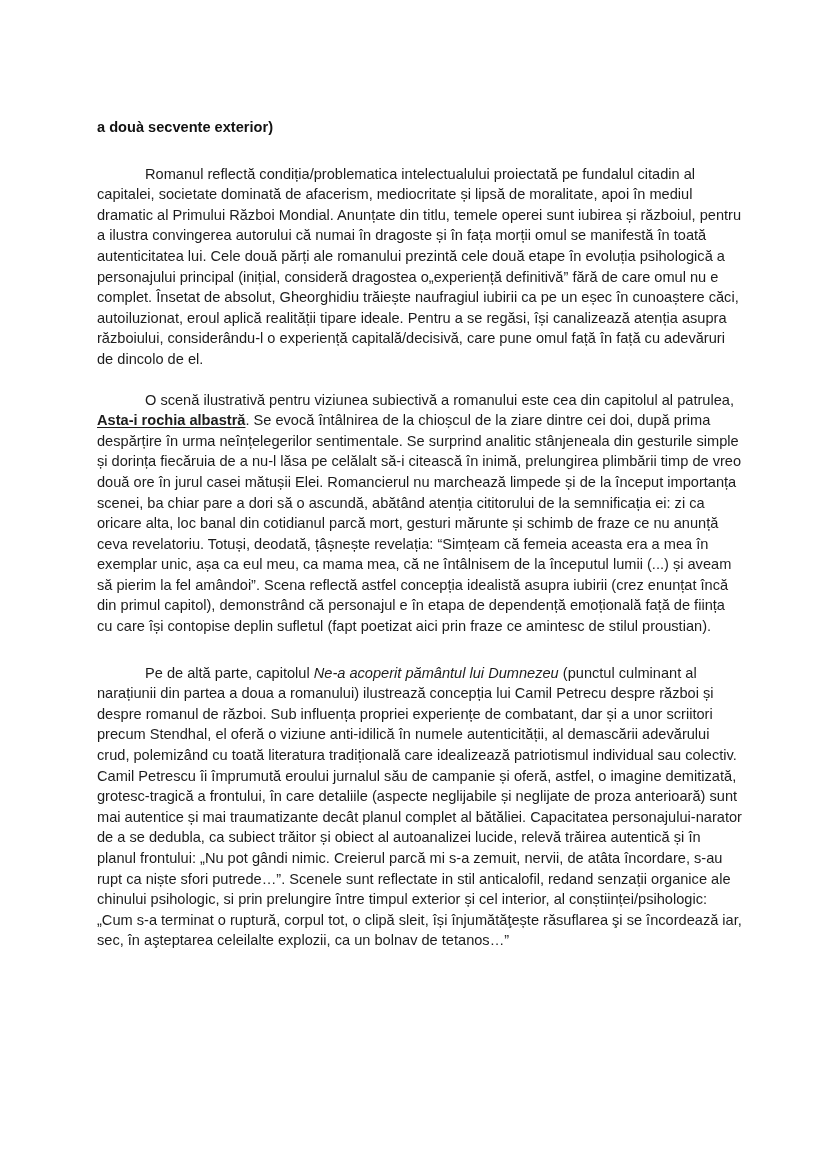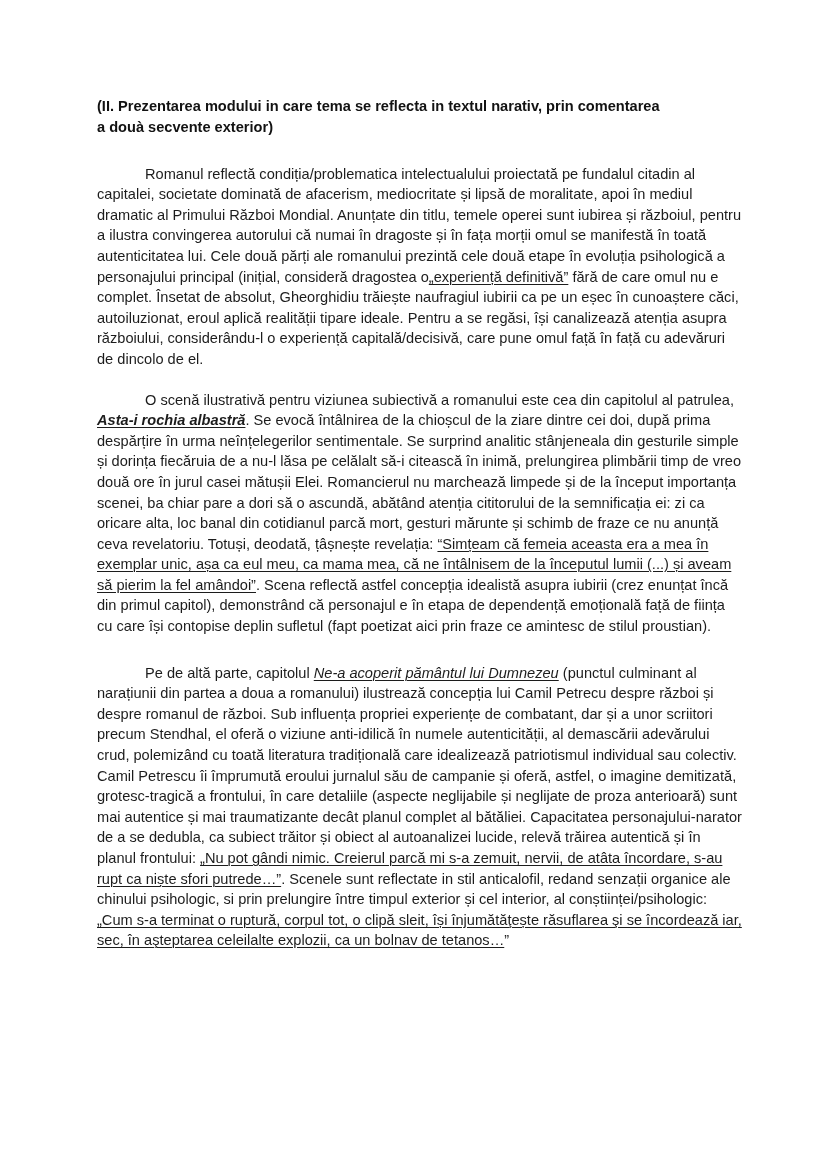--- a/index.html
+++ b/index.html
@@ -37,44 +37,42 @@
   .para {
     margin: 0;
     text-indent: 48px;
     color: #1c1c1c;
   }
   .gap-1 { height: 26px; }
   .gap-2 { height: 20px; }
   .gap-3 { height: 26px; }
 
   
-  .u { text-decoration: underline; text-decoration-thickness: 1px; text-underline-offset: 2px; }
+  .u { text-decoration-thickness: 1px; text-underline-offset: 2px; }
   .bolditalic-u {
     font-weight: bold;
-    font-style: italic;
     text-decoration: underline;
     text-decoration-thickness: 1px;
     text-underline-offset: 2px;
   }
   .italic-u {
     font-style: italic;
-    text-decoration: underline;
     text-decoration-thickness: 1px;
     text-underline-offset: 2px;
     margin-top: 12px;
   }
 </style>
 </head>
 <body>
 
 <div class="page">
   <div class="content">
 
     <div class="heading">
-      <span>(II. Prezentarea modului in care tema se reflecta in textul narativ, prin comentarea</span><br>
+      <br>
       <span>a douà secvente exterior)</span>
     </div>
 
     <div class="gap-1"></div>
 
     <p class="para"><span>Romanul reflectă condiția/problematica intelectualului proiectată pe fundalul citadin al capitalei, societate dominată de afacerism, mediocritate și lipsă de moralitate, apoi în mediul dramatic al Primului Război Mondial. Anunțate din titlu, temele operei sunt iubirea și războiul, pentru a ilustra convingerea autorului că numai în dragoste și în fața morții omul se manifestă în toată autenticitatea lui. Cele două părți ale romanului prezintă cele două etape în evoluția psihologică a personajului principal (inițial, consideră dragostea o</span><span class="u">„experiență definitivă”</span><span> fără de care omul nu e complet. Însetat de absolut, Gheorghidiu trăiește naufragiul iubirii ca pe un eșec în cunoaștere căci, autoiluzionat, eroul aplică realității tipare ideale. Pentru a se regăsi, își canalizează atenția asupra războiului, considerându-l o experiență capitală/decisivă, care pune omul față în față cu adevăruri de dincolo de el.</span></p>
 
     <div class="gap-2"></div>
 
     <p class="para"><span>O scenă ilustrativă pentru viziunea subiectivă a romanului este cea din capitolul al patrulea, </span><span class="bolditalic-u">Asta-i rochia albastră</span><span>. Se evocă întâlnirea de la chioșcul de la ziare dintre cei doi, după prima despărțire în urma neînțelegerilor sentimentale. Se surprind analitic stânjeneala din gesturile simple și dorința fiecăruia de a nu-l lăsa pe celălalt să-i citească în inimă, prelungirea plimbării timp de vreo două ore în jurul casei mătușii Elei. Romancierul nu marchează limpede și de la început importanța scenei, ba chiar pare a dori să o ascundă, abătând atenția cititorului de la semnificația ei: zi ca oricare alta, loc banal din cotidianul parcă mort, gesturi mărunte și schimb de fraze ce nu anunță ceva revelatoriu. Totuși, deodată, țâșnește revelația: </span><span class="u">“Simțeam că femeia aceasta era a mea în exemplar unic, așa ca eul meu, ca mama mea, că ne întâlnisem de la începutul lumii (...) și aveam să pierim la fel amândoi”</span><span>. Scena reflectă astfel concepția idealistă asupra iubirii (crez enunțat încă din primul capitol), demonstrând că personajul e în etapa de dependență emoțională față de ființa cu care își contopise deplin sufletul (fapt poetizat aici prin fraze ce amintesc de stilul proustian).</span></p>

